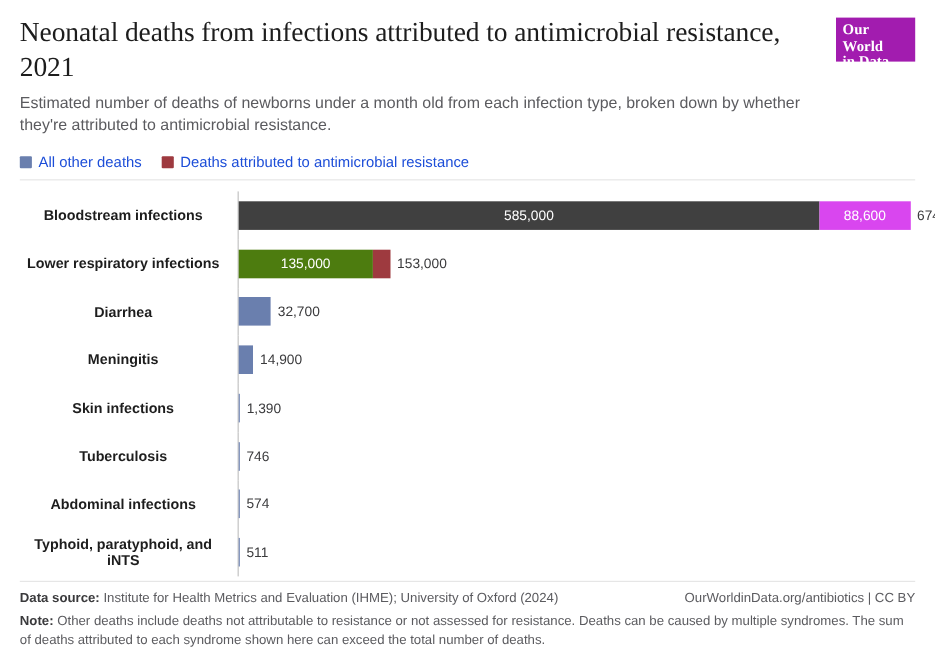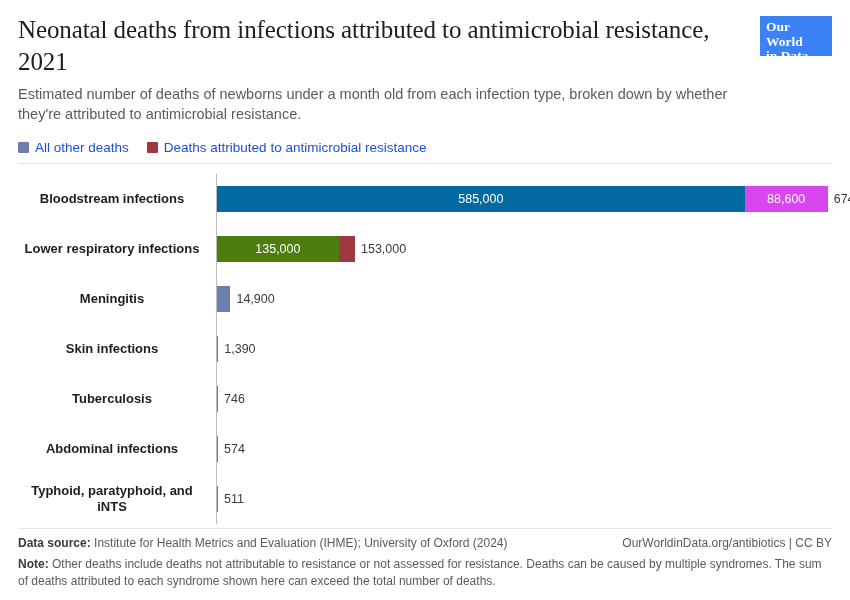--- a/index.html
+++ b/index.html
@@ -42,21 +42,21 @@
     color: #5b5b5f;
     margin: 0;
     max-width: 790px;
   }
   .owid-logo {
     position: absolute;
     right: 0;
     top: 2px;
     width: 72px;
     height: 40px;
-    background: #3b82f6;
+    background: #a21caf;
     color: #ffffff;
     font-family: "Liberation Serif", serif;
     font-weight: bold;
     font-size: 13.5px;
     line-height: 1.08;
     padding: 4px 6px 0 6px;
     letter-spacing: 0px;
   }
   .owid-logo .l2 { display: block; }
 
@@ -194,21 +194,21 @@
         <span>Deaths attributed to antimicrobial resistance</span>
       </div>
     </div>
 
   <div class="chart">
     <div class="rows" id="rows">
         <div class="row">
           <div class="row-label">Bloodstream infections</div>
           <div class="bar-area">
             <div class="bar-wrap">
-              <div class="seg" style="width: 527.715px; background: #0369a1;">
+              <div class="seg" style="width: 527.715px; background: #404040;">
                 <span class="seg-label">585,000</span>
               </div>
               <div class="seg" style="width: 83px; background: #d946ef;">
                 <span class="seg-label">88,600</span>
               </div>
             </div>
             <span class="total-label">674,000</span>
           </div>
         </div>
         <div class="row">
@@ -217,20 +217,29 @@
             <div class="bar-wrap">
               <div class="seg" style="width: 121.78px; background: #4d7c0f;">
                 <span class="seg-label">135,000</span>
               </div>
               <div class="seg" style="width: 16.2374px; background: rgb(158, 58, 63);"></div>
             </div>
             <span class="total-label">153,000</span>
           </div>
         </div>
         <div class="row">
+          <div class="row-label">Diarrhea</div>
+          <div class="bar-area">
+            <div class="bar-wrap">
+              <div class="seg" style="width: 29.4979px; background: rgb(106, 127, 174);"></div>
+            </div>
+            <span class="total-label">32,700</span>
+          </div>
+        </div>
+        <div class="row">
           <div class="row-label">Meningitis</div>
           <div class="bar-area">
             <div class="bar-wrap">
               <div class="seg" style="width: 13.4409px; background: rgb(106, 127, 174);"></div>
             </div>
             <span class="total-label">14,900</span>
           </div>
         </div>
         <div class="row">
           <div class="row-label">Skin infections</div>

